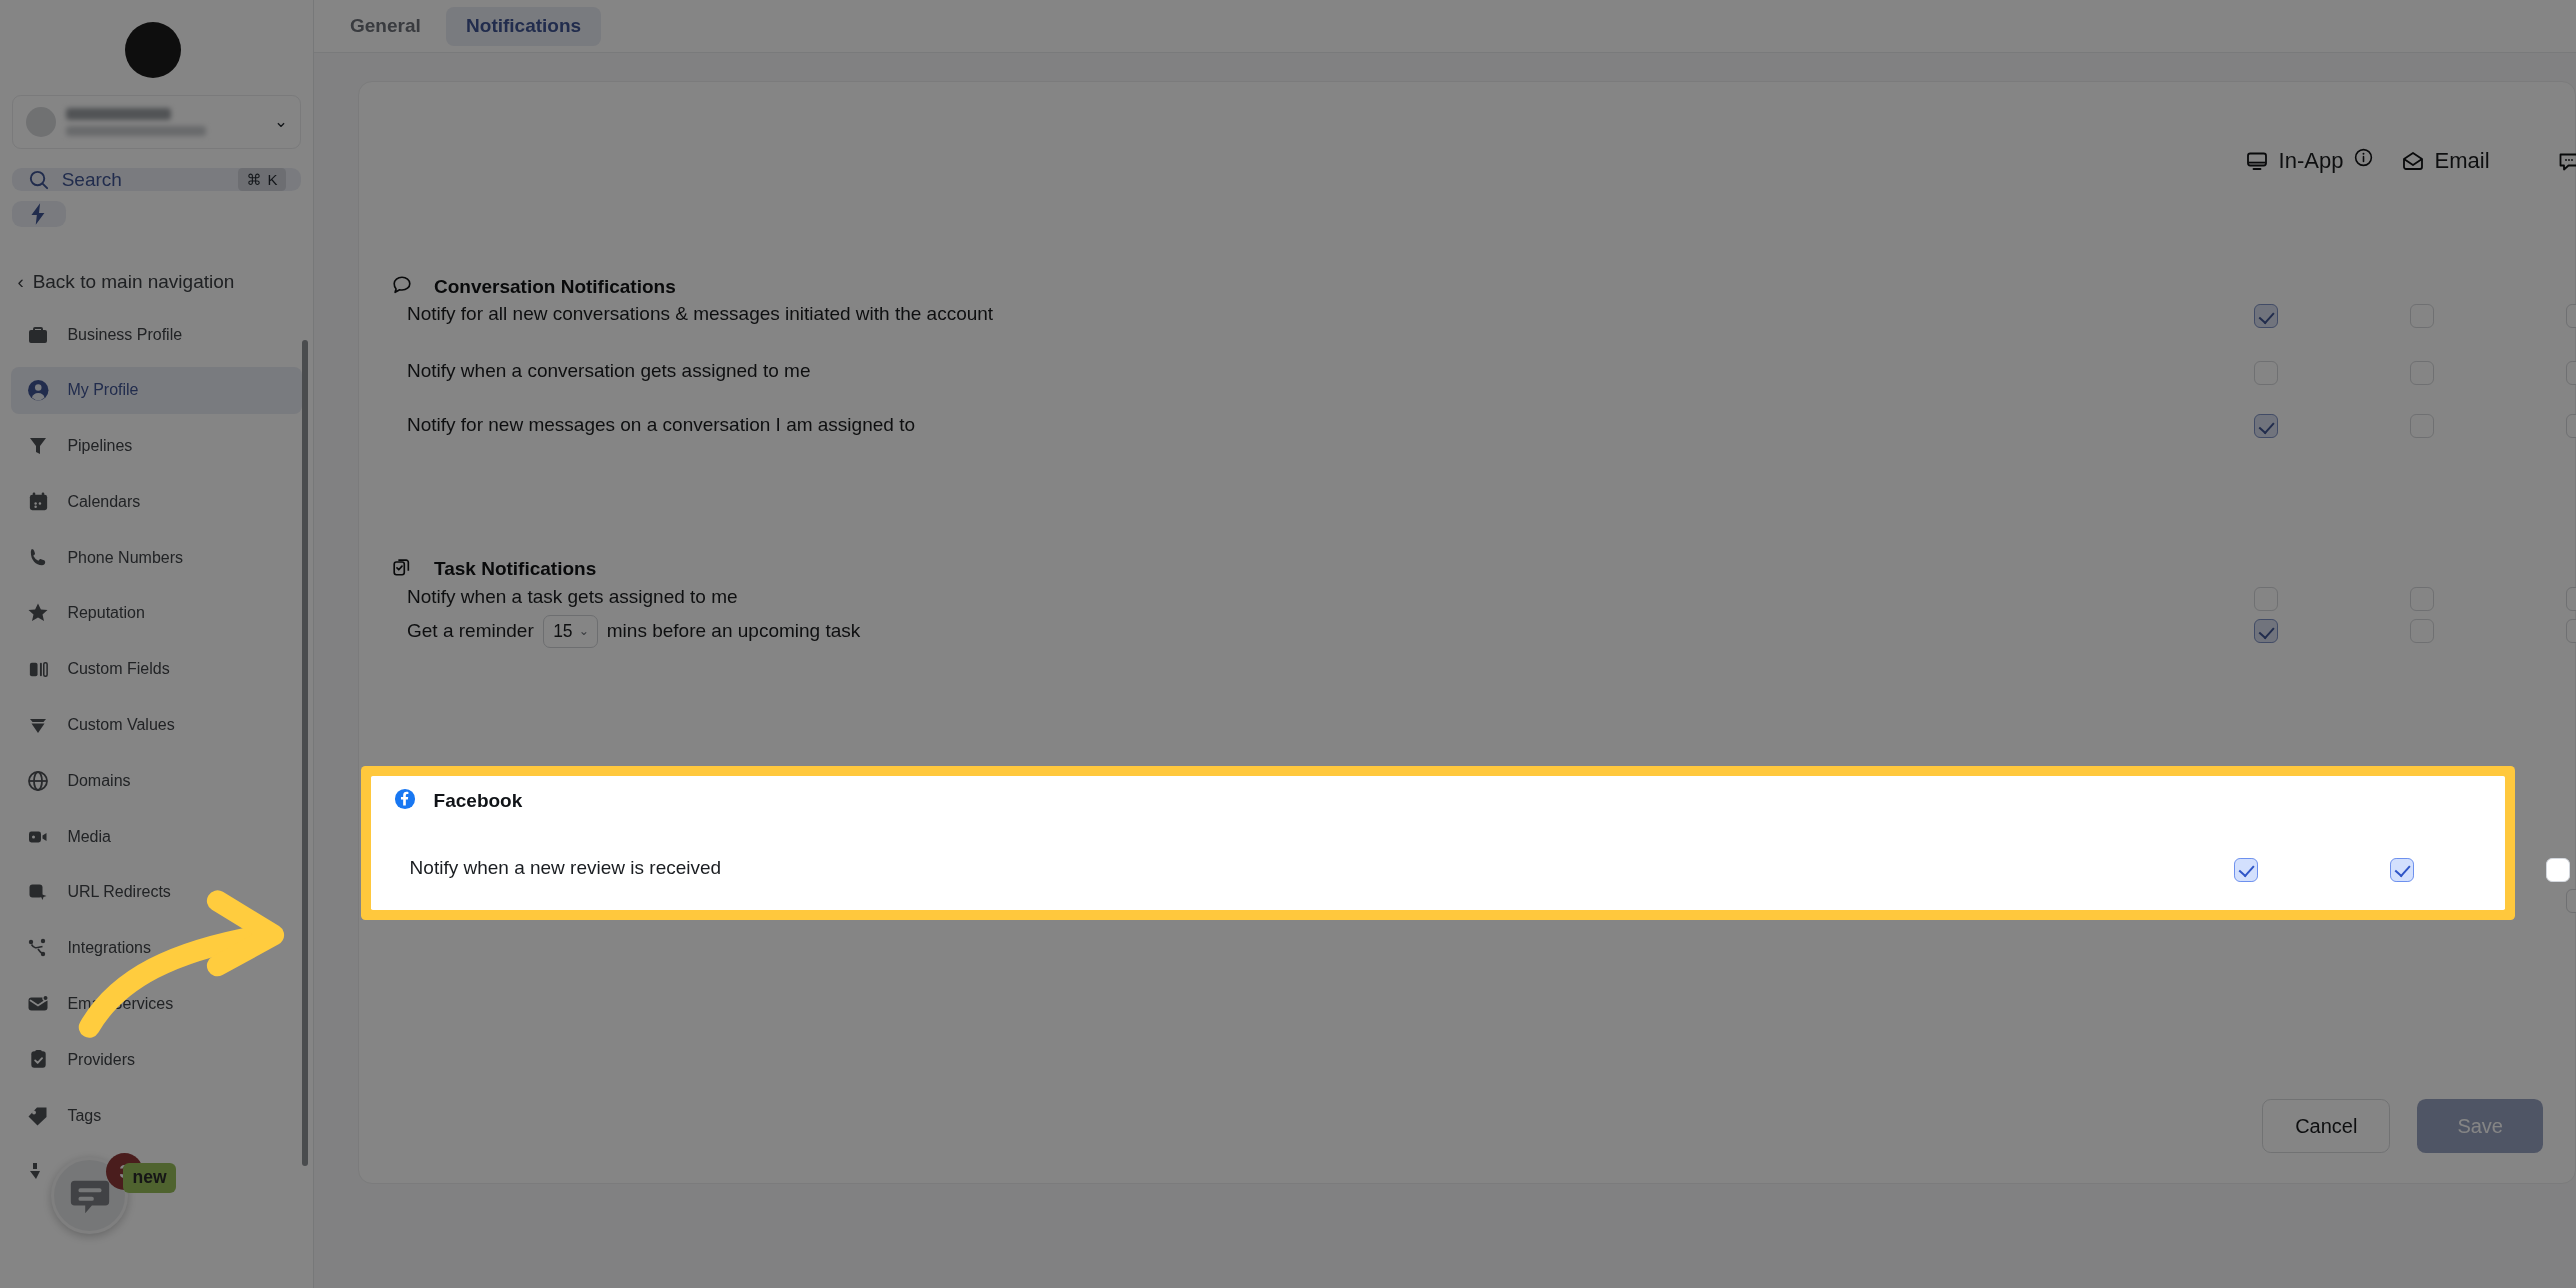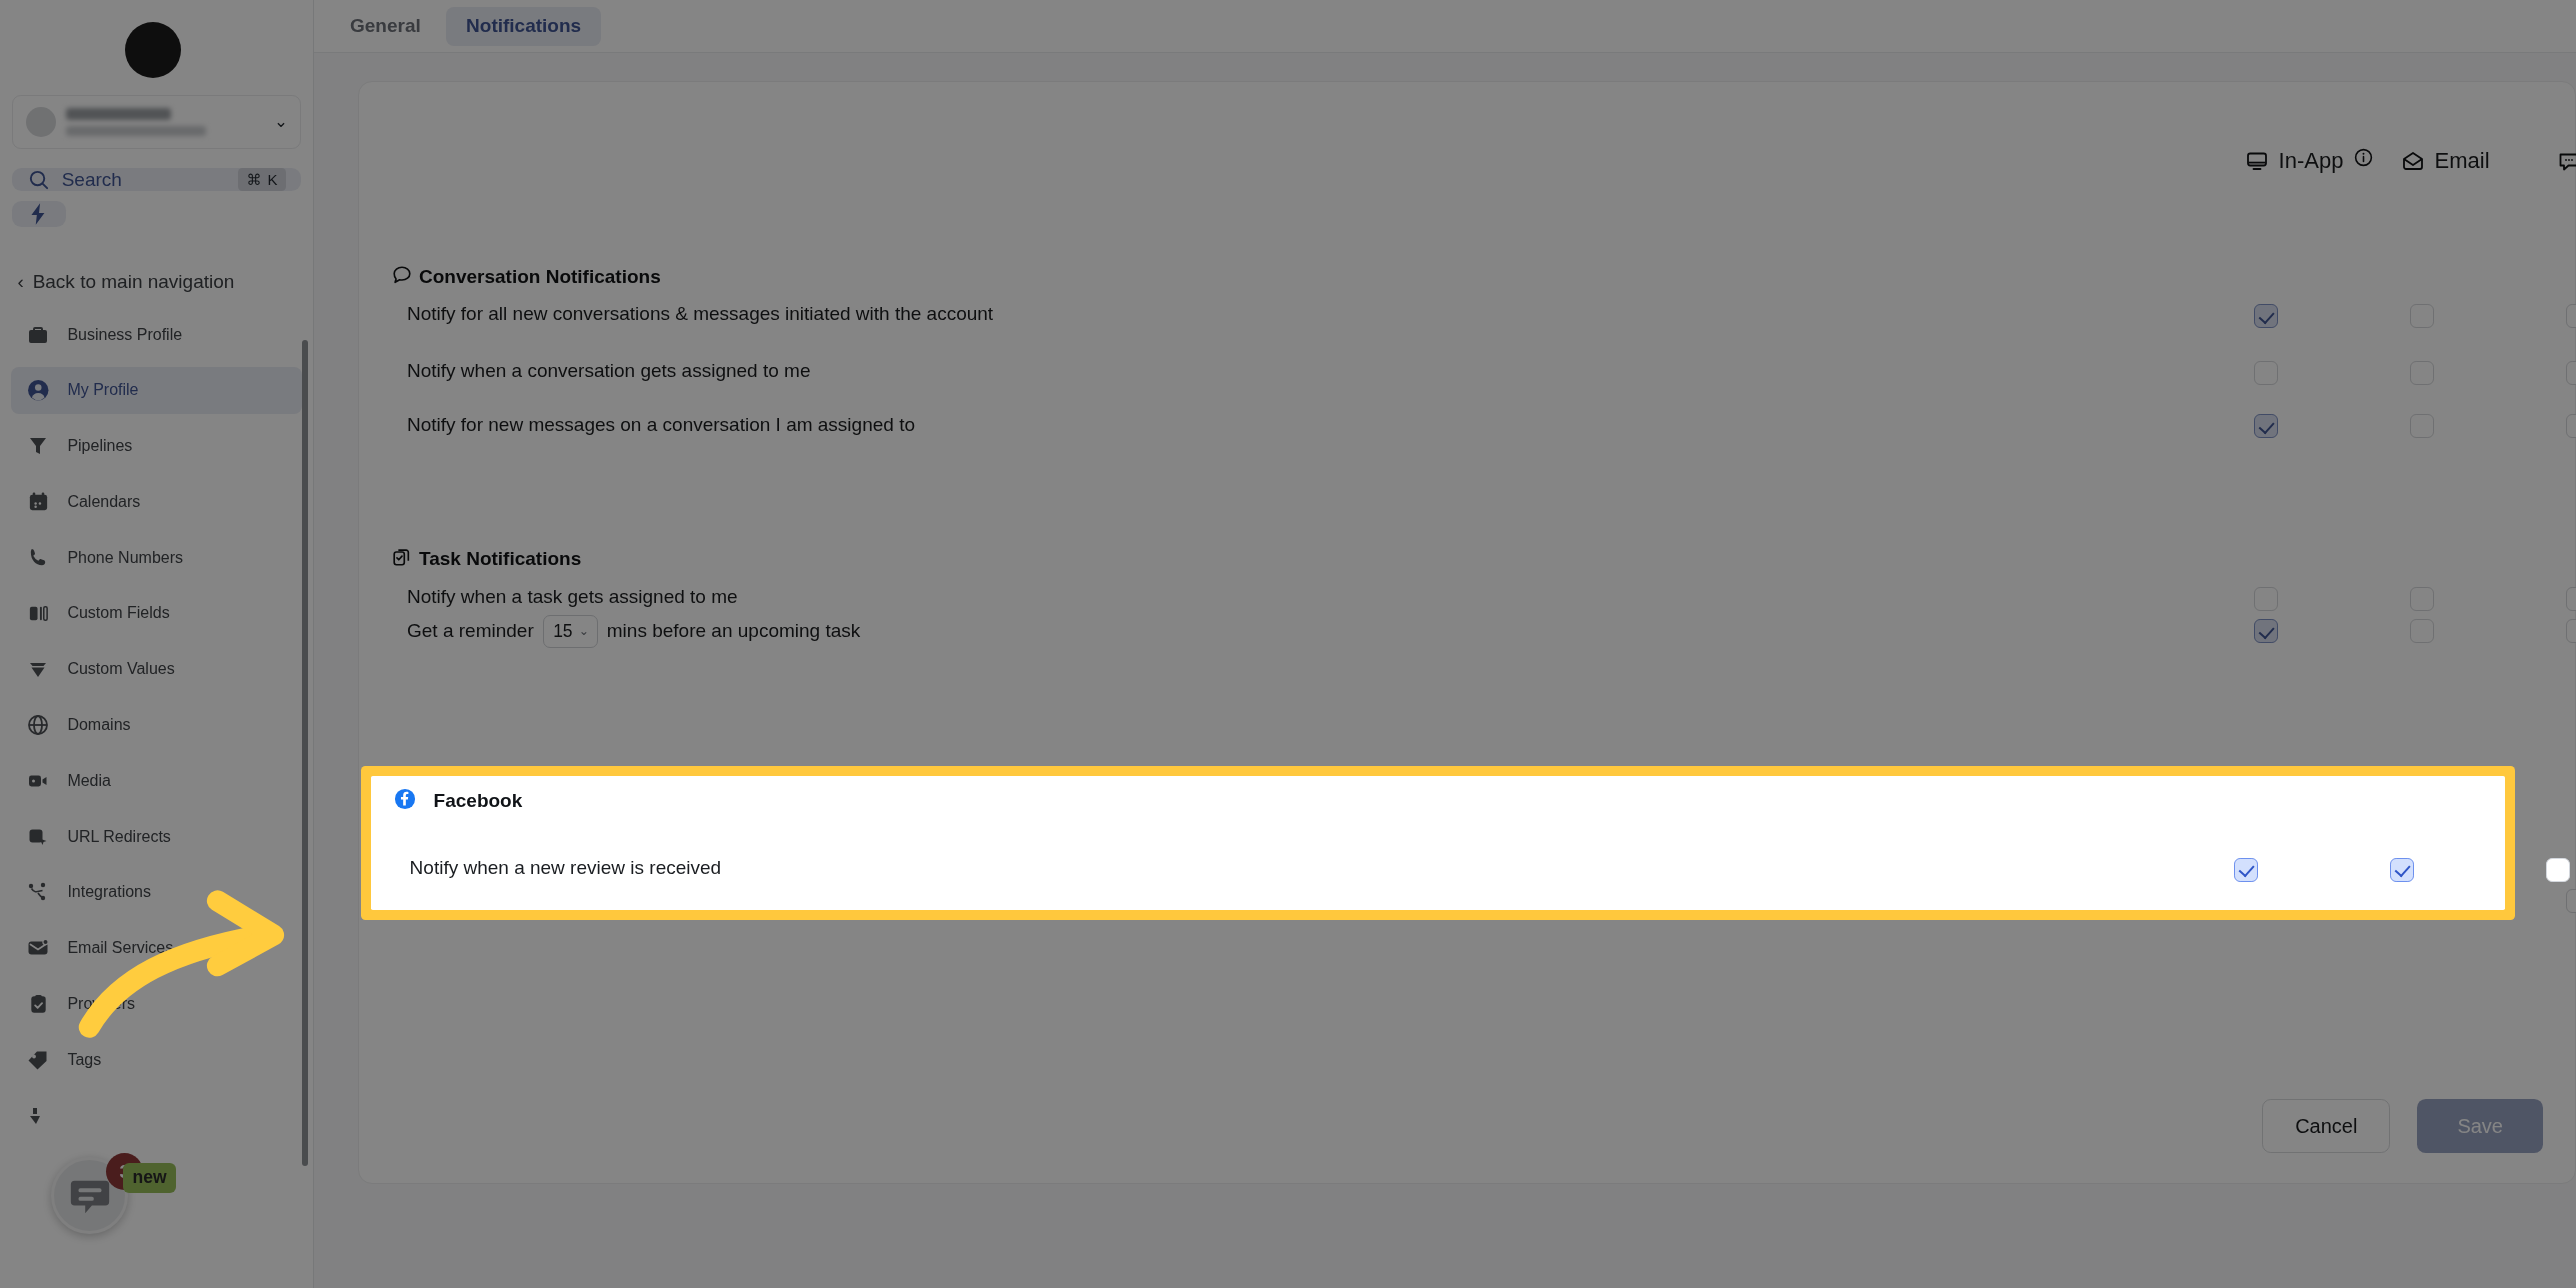--- a/index.html
+++ b/index.html
@@ -178,23 +178,24 @@
     font-size: 22px; color: #1a1d21;
   }
   .col-head .ch-ico { display:flex; align-items:center; }
   #col-inapp { left: 1886px; }
   #col-email { left: 2042px; }
   #col-sms   { left: 2198px; }
 
   
   .section-head {
     position: absolute; height: 30px;
-    display: flex; align-items: center; gap: 6px;
+    display: flex; align-items: center; gap: 21px;
     font-size: 19px; font-weight: 700; color: #101317;
     left: 32px;
+    margin-top: 10px;
   }
   .row-label {
     position: absolute; left: 48px;
     font-size: 19px; color: #1a1d21;
     height: 26px; display: flex; align-items: center; gap: 8.8px;
   }
 
   .cbx {
     position: absolute;
     width: 24px; height: 24px;
@@ -370,20 +371,28 @@
 
         <div class="nav-item">
           <span class="nav-ico">
             <svg width="23" height="23" viewBox="0 0 24 24" fill="#4b5059">
                 <path d="M5 3c1.3 0 2 .8 2.4 2l.8 2.3c.3.9 0 1.6-.7 2.1l-1 .8a12 12 0 0 0 5.3 5.3l.8-1c.5-.7 1.2-1 2.1-.7l2.3.8c1.2.4 2 1.1 2 2.4 0 2-1.7 3-3.4 3C9.3 20 4 14.7 4 6.4 4 4.7 5 3 5 3z"></path>
               </svg>
           </span>
           <span class="nav-lbl">Phone Numbers</span>
         </div>
 
+        <div class="nav-item">
+          <span class="nav-ico">
+            <svg width="24" height="24" viewBox="0 0 24 24" fill="#4b5059">
+                <path d="M12 2.5l2.9 6 6.6.6-5 4.4 1.5 6.5L12 16.6 6 20l1.5-6.5-5-4.4 6.6-.6z"></path>
+              </svg>
+          </span>
+          <span class="nav-lbl">Reputation</span>
+        </div>
 
         <div class="nav-item">
           <span class="nav-ico">
             <svg width="23" height="23" viewBox="0 0 24 24" fill="#4b5059">
                 <rect x="3" y="5" width="8" height="14" rx="2"></rect>
                 <rect x="13.5" y="5" width="2" height="14" rx="1"></rect>
                 <rect x="17.5" y="5" width="3.5" height="14" rx="1.5" fill="none" stroke="#4b5059" stroke-width="1.6"></rect>
               </svg>
           </span>
           <span class="nav-lbl">Custom Fields</span>

